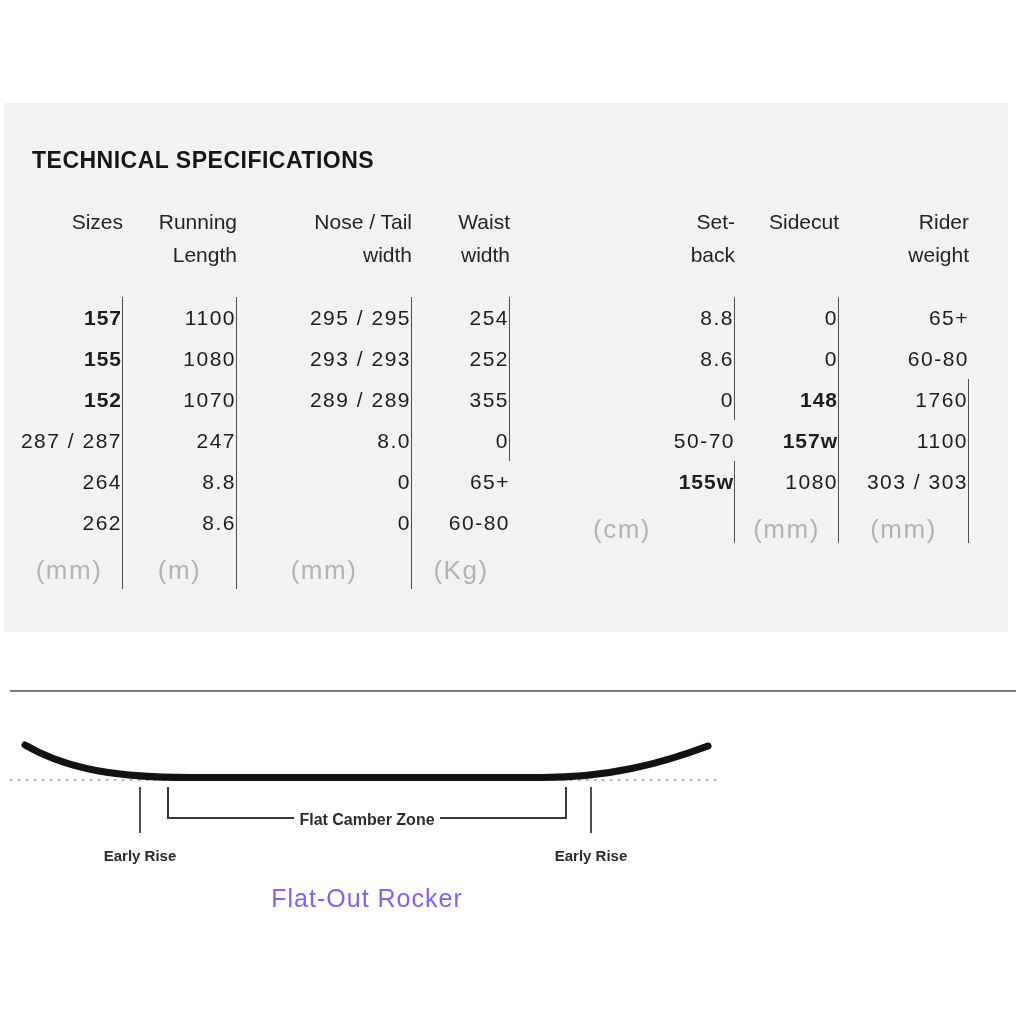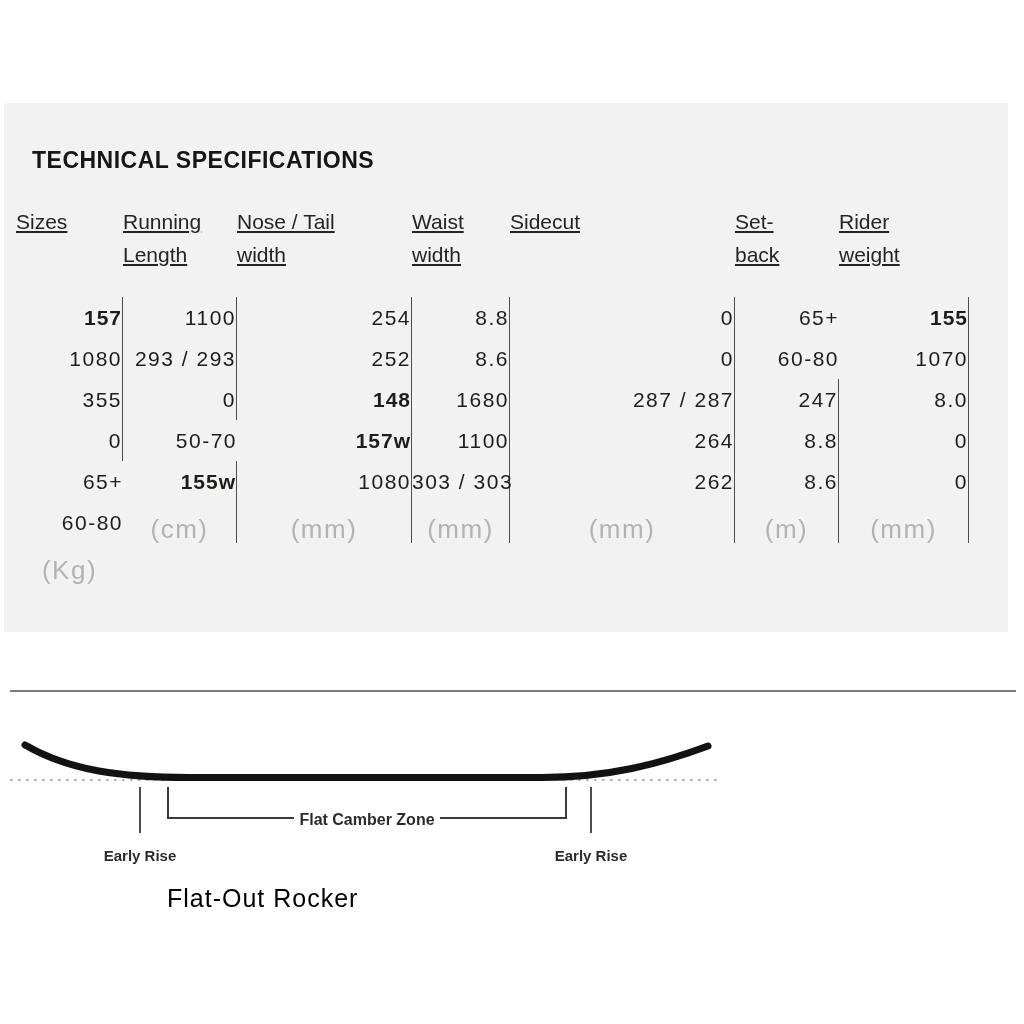--- a/index.html
+++ b/index.html
@@ -18,87 +18,90 @@
     white-space:nowrap;
   }
   .spec-table{
     position:absolute;left:12px;top:100px;width:953px;
     display:grid;
     grid-template-columns:107px 114px 175px 98px 225px 104px 130px;
     grid-auto-rows:41px;
     grid-template-rows:94px repeat(6,41px) 46px;
   }
   .hcell{
-    text-align:left;font-size:21px;line-height:33px;color:#242424;
-    padding-top:2px;white-space:pre-line;text-decoration:underline;
+    text-align:right;font-size:21px;line-height:33px;color:#242424;
+    padding-top:2px;white-space:pre-line;
   }
   .cell{
     text-align:right;font-size:21px;line-height:41px;letter-spacing:1.5px;
     color:#1d1d1b;white-space:nowrap;
   }
   .cell.size{font-weight:bold;letter-spacing:1px;}
   .bdr{border-right:1.5px solid #4d4d4d;}
   .ucell{
     text-align:center;font-size:26px;line-height:54px;letter-spacing:1.5px;
     color:#b3b3b3;white-space:nowrap;
   }
   
   .rule{
     position:absolute;left:10px;top:690px;width:1006px;height:2px;background:#7c7c7c;
   }
   
   .diagram{position:absolute;left:0;top:700px;width:1024px;height:180px;}
   .profile-name{
-    position:absolute;left:167px;top:883px;width:400px;text-align:left;
-    font-size:25px;line-height:30px;color:#000000;letter-spacing:1px;
+    position:absolute;left:167px;top:883px;width:400px;text-align:center;
+    font-size:25px;line-height:30px;color:#8b5cf6;letter-spacing:1px;
     white-space:nowrap;
   }
 </style>
 </head>
 <body>
 
 <div class="panel">
   <div class="title">TECHNICAL SPECIFICATIONS</div>
 
   <div class="spec-table">
 
     <div class="hcell">Sizes</div>
     <div class="hcell">Running
 Length</div>
     <div class="hcell">Nose / Tail
 width</div>
     <div class="hcell">Waist
 width</div>
-    <div class="hcell">Sidecut</div>
     <div class="hcell">Set-
 back</div>
+    <div class="hcell">Sidecut</div>
     <div class="hcell">Rider
 weight</div>
 
     <div class="cell size bdr">157</div>
     <div class="cell bdr">1100</div>
+    <div class="cell bdr">295 / 295</div>
     <div class="cell bdr">254</div>
     <div class="cell bdr">8.8</div>
     <div class="cell bdr">0</div>
     <div class="cell">65+</div>
 
     <div class="cell size bdr">155</div>
     <div class="cell bdr">1080</div>
     <div class="cell bdr">293 / 293</div>
     <div class="cell bdr">252</div>
     <div class="cell bdr">8.6</div>
     <div class="cell bdr">0</div>
     <div class="cell">60-80</div>
 
+    <div class="cell size bdr">152</div>
     <div class="cell bdr">1070</div>
+    <div class="cell bdr">289 / 289</div>
     <div class="cell bdr">355</div>
     <div class="cell bdr">0</div>
 
     <div class="cell size bdr">148</div>
-    <div class="cell bdr">1680</div>
+    <div class="cell bdr">1760</div>
     <div class="cell bdr">287 / 287</div>
     <div class="cell bdr">247</div>
     <div class="cell bdr">8.0</div>
     <div class="cell bdr">0</div>
     <div class="cell">50-70</div>
 
     <div class="cell size bdr">157w</div>
     <div class="cell bdr">1100</div>
     <div class="cell bdr">264</div>
     <div class="cell bdr">8.8</div>

